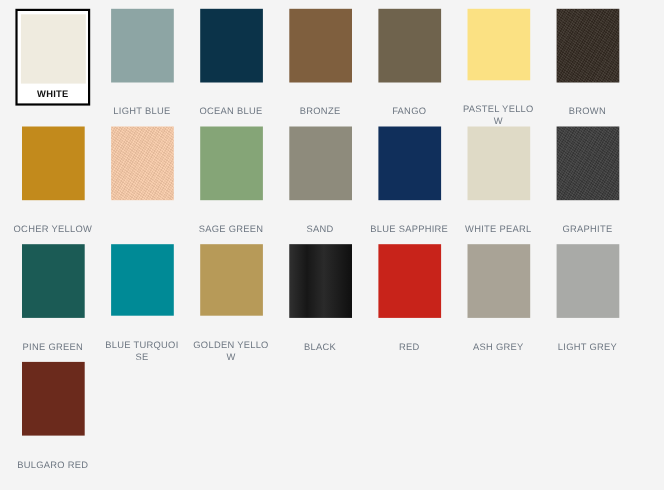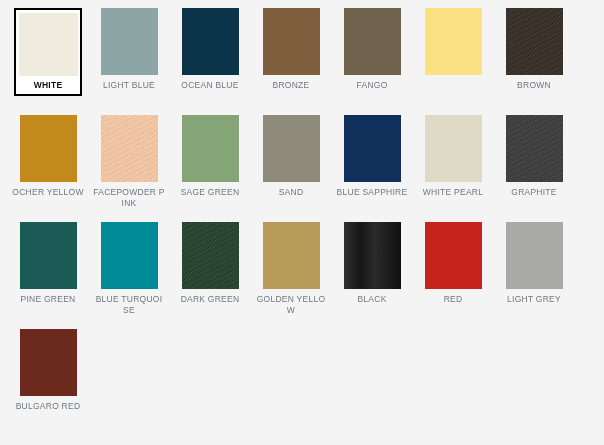--- a/index.html
+++ b/index.html
@@ -35,21 +35,21 @@
     display: block;
     position: relative;
     overflow: hidden;
   }
   .chip .tex {
     position: absolute;
     inset: 0;
     pointer-events: none;
   }
   .swatch-label {
-    margin-top: 5px;
+    margin-top: 21px;
     font-size: 8.5px;
     line-height: 10.5px;
     letter-spacing: 0.25px;
     color: #6e7782;
     text-align: center;
     width: 72px;
     word-break: break-all;
     text-transform: uppercase;
   }
   
@@ -101,36 +101,36 @@
     <div class="swatch-cell">
       <div class="chip" style="background: rgb(127, 95, 62);"></div>
       <div class="swatch-label">BRONZE</div>
     </div>
     <div class="swatch-cell">
       <div class="chip" style="background: rgb(111, 99, 77);"></div>
       <div class="swatch-label">FANGO</div>
     </div>
     <div class="swatch-cell">
       <div class="chip" style="background: rgb(251, 225, 131);"></div>
+      <div class="swatch-label">PASTEL YELLOW</div>
     </div>
     <div class="swatch-cell">
       <div class="chip" style="background: rgb(51, 42, 33);">
         <div class="tex" style="background: repeating-linear-gradient(37deg, rgba(255, 255, 255, 0.055) 0px, rgba(255, 255, 255, 0.055) 1px, rgba(0, 0, 0, 0.05) 1px, rgba(0, 0, 0, 0.05) 2px), repeating-linear-gradient(121deg, rgba(255, 255, 255, 0.043) 0px, rgba(255, 255, 255, 0.043) 1px, rgba(0, 0, 0, 0.043) 1px, rgba(0, 0, 0, 0.043) 2px);"></div>
       </div>
       <div class="swatch-label">BROWN</div>
     </div>
     <div class="swatch-cell">
       <div class="chip" style="background: rgb(194, 138, 28);"></div>
       <div class="swatch-label">OCHER YELLOW</div>
     </div>
     <div class="swatch-cell">
       <div class="chip" style="background: rgb(249, 203, 168);">
         <div class="tex" style="background: repeating-linear-gradient(37deg, rgba(255, 255, 255, 0.055) 0px, rgba(255, 255, 255, 0.055) 1px, rgba(0, 0, 0, 0.05) 1px, rgba(0, 0, 0, 0.05) 2px), repeating-linear-gradient(121deg, rgba(255, 255, 255, 0.043) 0px, rgba(255, 255, 255, 0.043) 1px, rgba(0, 0, 0, 0.043) 1px, rgba(0, 0, 0, 0.043) 2px);"></div>
       </div>
-      <div class="swatch-label">FACEPOWDER PINK</div>
     </div>
     <div class="swatch-cell">
       <div class="chip" style="background: rgb(133, 165, 119);"></div>
       <div class="swatch-label">SAGE GREEN</div>
     </div>
     <div class="swatch-cell">
       <div class="chip" style="background: rgb(142, 139, 124);"></div>
       <div class="swatch-label">SAND</div>
     </div>
     <div class="swatch-cell">
@@ -149,40 +149,38 @@
     </div>
     <div class="swatch-cell">
       <div class="chip" style="background: rgb(27, 91, 85);"></div>
       <div class="swatch-label">PINE GREEN</div>
     </div>
     <div class="swatch-cell">
       <div class="chip" style="background: rgb(0, 138, 150);"></div>
       <div class="swatch-label">BLUE TURQUOISE</div>
     </div>
     <div class="swatch-cell">
-      <div class="chip" style="background: rgb(32, 64, 42);">
-        <div class="tex" style="background: repeating-linear-gradient(37deg, rgba(255, 255, 255, 0.055) 0px, rgba(255, 255, 255, 0.055) 1px, rgba(0, 0, 0, 0.05) 1px, rgba(0, 0, 0, 0.05) 2px), repeating-linear-gradient(121deg, rgba(255, 255, 255, 0.043) 0px, rgba(255, 255, 255, 0.043) 1px, rgba(0, 0, 0, 0.043) 1px, rgba(0, 0, 0, 0.043) 2px);"></div>
-      </div>
-      <div class="swatch-label">DARK GREEN</div>
-    </div>
-    <div class="swatch-cell">
       <div class="chip" style="background: rgb(183, 154, 88);"></div>
       <div class="swatch-label">GOLDEN YELLOW</div>
     </div>
     <div class="swatch-cell">
       <div class="chip" style="background: rgb(18, 18, 18);">
         <div class="tex" style="background: linear-gradient(90deg, rgba(255, 255, 255, 0.13) 0%, rgba(255, 255, 255, 0.02) 28%, rgba(255, 255, 255, 0.1) 55%, rgba(0, 0, 0, 0.18) 100%);"></div>
       </div>
       <div class="swatch-label">BLACK</div>
     </div>
     <div class="swatch-cell">
       <div class="chip" style="background: rgb(200, 35, 26);"></div>
       <div class="swatch-label">RED</div>
     </div>
     <div class="swatch-cell">
+      <div class="chip" style="background: rgb(169, 163, 150);"></div>
+      <div class="swatch-label">ASH GREY</div>
+    </div>
+    <div class="swatch-cell">
       <div class="chip" style="background: rgb(169, 170, 167);"></div>
       <div class="swatch-label">LIGHT GREY</div>
     </div>
     <div class="swatch-cell">
       <div class="chip" style="background: rgb(107, 42, 28);"></div>
       <div class="swatch-label">BULGARO RED</div>
     </div>
   </div>
 
 </body></html>

